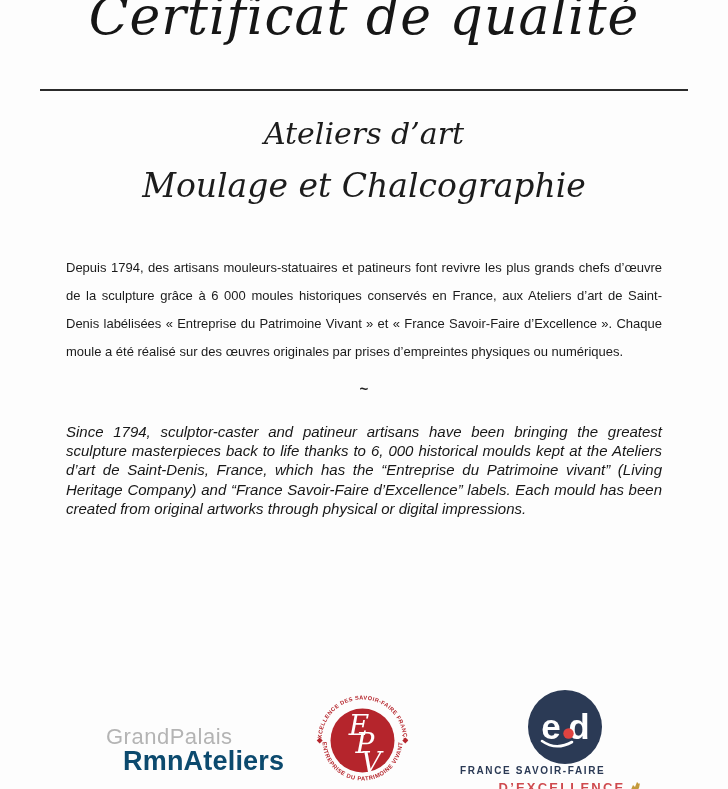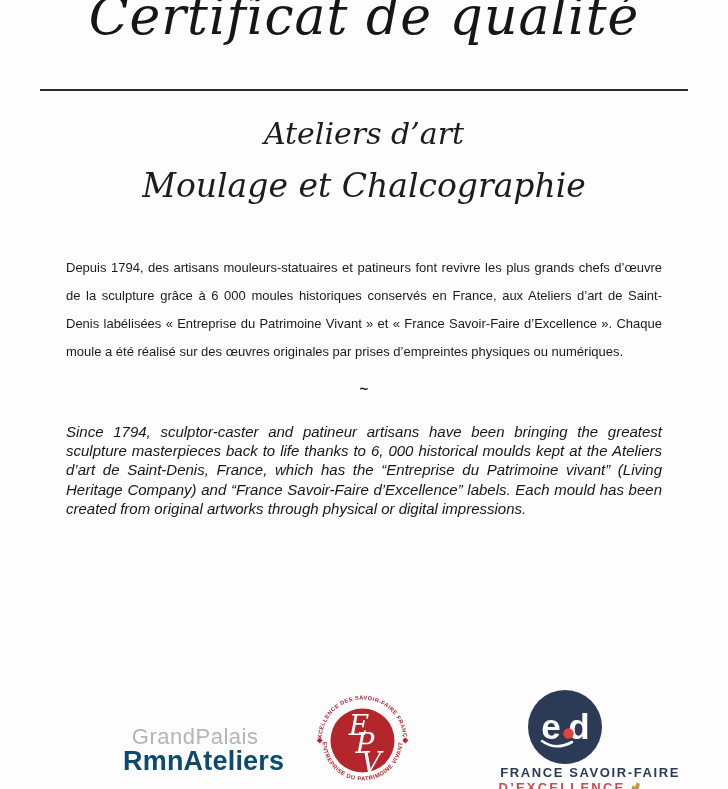--- a/index.html
+++ b/index.html
@@ -32,29 +32,29 @@
   p.fr{font-size:13px;line-height:28px;color:#1b1b1b;}
   p.fr + p.fr{margin-top:11px;}
   .tilde{
     text-align:center;font-size:15px;font-weight:bold;color:#222;
     margin:14px 0 24px 0;line-height:18px;
   }
   p.en{font-style:italic;font-size:15px;line-height:19.2px;color:#171717;}
   p.en + p.en{margin-top:14px;}
 
   
-  .gp-logo{position:absolute;left:106px;top:726px;line-height:1;text-align:center;}
+  .gp-logo{position:absolute;left:106px;top:726px;line-height:1;}
   .gp-line1{font-size:22px;font-weight:500;letter-spacing:.5px;color:#b4b4b4;}
   .gp-line2{font-size:27px;font-weight:700;letter-spacing:.2px;color:#0c4a6e;margin:0 0 0 17px;}
 
   .epv-logo{position:absolute;left:314px;top:692px;width:97px;height:97px;}
   .fsf-circle{position:absolute;left:528px;top:690px;width:74px;height:74px;}
   .fsf-line1{
-    position:absolute;left:460px;top:765px;width:220px;text-align:right;
-    font-size:13px;font-weight:700;letter-spacing:1.6px;color:#2b3a55;white-space:nowrap;
+    position:absolute;left:460px;top:765px;width:220px;text-align:left;
+    font-size:10px;font-weight:700;letter-spacing:1.6px;color:#2b3a55;white-space:nowrap;
   }
   .fsf-line2{
     position:absolute;left:460px;top:780px;width:220px;text-align:center;
     font-size:13px;font-weight:700;letter-spacing:2.2px;color:#cf4a4e;white-space:nowrap;
   }
   .fsf-line2 .rooster{display:inline-block;vertical-align:-1px;margin-left:3px;}
 </style>
 </head>
 <body>
 

